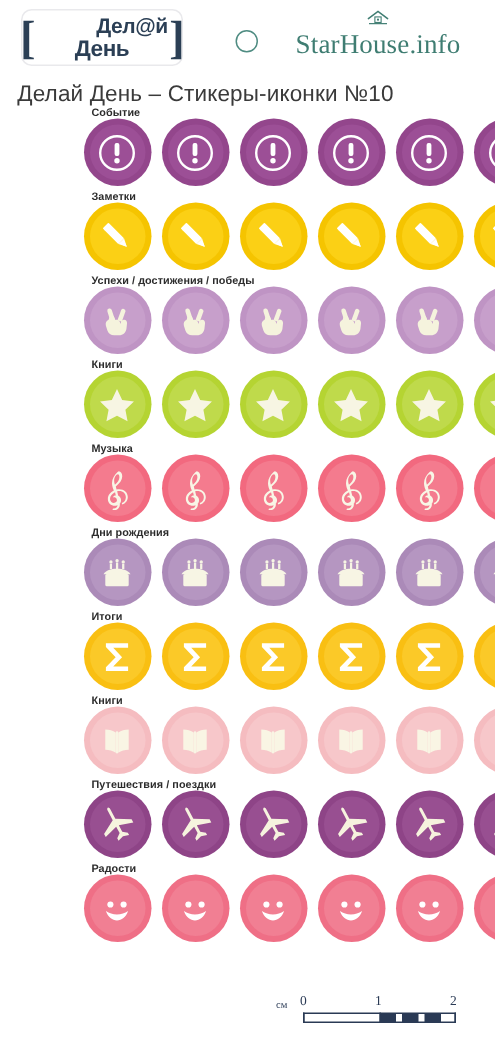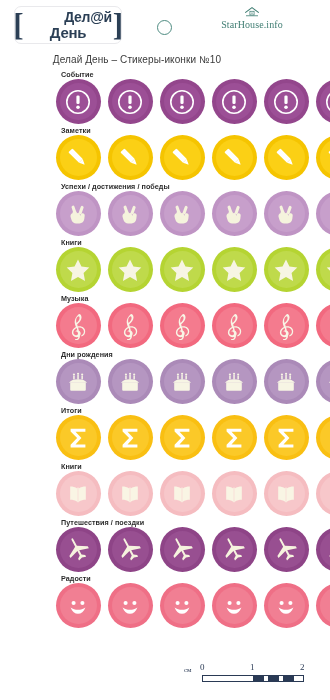--- a/index.html
+++ b/index.html
@@ -102,29 +102,29 @@
     font-family: "Liberation Serif", serif;
     line-height: 1.12;
   }
   .sh-icon {
     display: block;
     margin: 0 auto 1px auto;
     width: 16px;
     height: 12px;
   }
   .sh-l1 { font-size: 12.5px; letter-spacing: 0.1px; }
-  .sh-l2 { font-size: 10px; letter-spacing: 0.1px; text-align: center; }
+  .sh-l2 { font-size: 18px; letter-spacing: 0.1px; text-align: center; }
 
   .sheet-title {
     position: absolute;
     top: 54px;
     left: 0;
     width: 274px;
     text-align: center;
-    font-size: 10px;
+    font-size: 15px;
     color: #3a3a3a;
     font-family: "Liberation Sans", sans-serif;
     letter-spacing: 0.1px;
   }
 
   
   .rows {
     position: absolute;
     top: 70px;
     left: 0;

